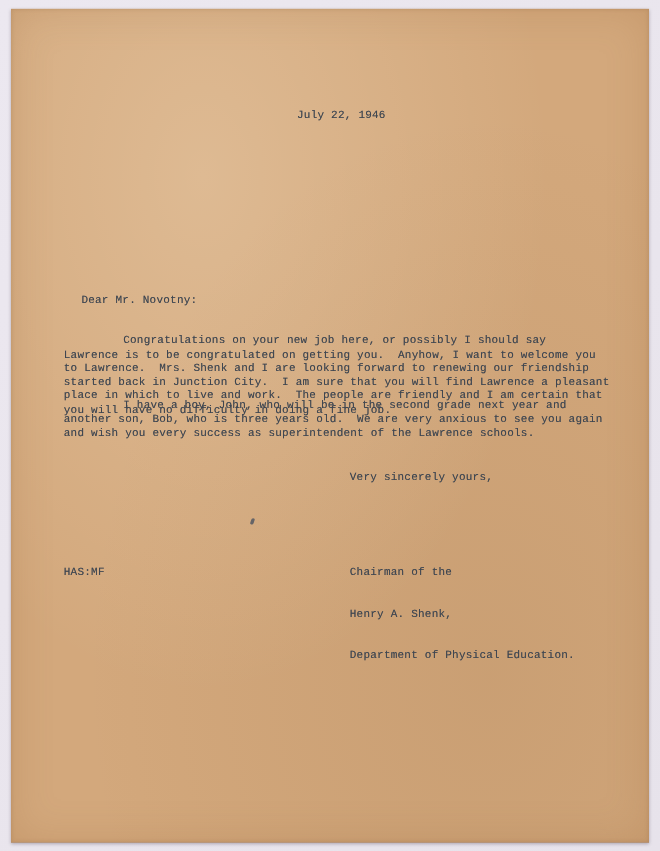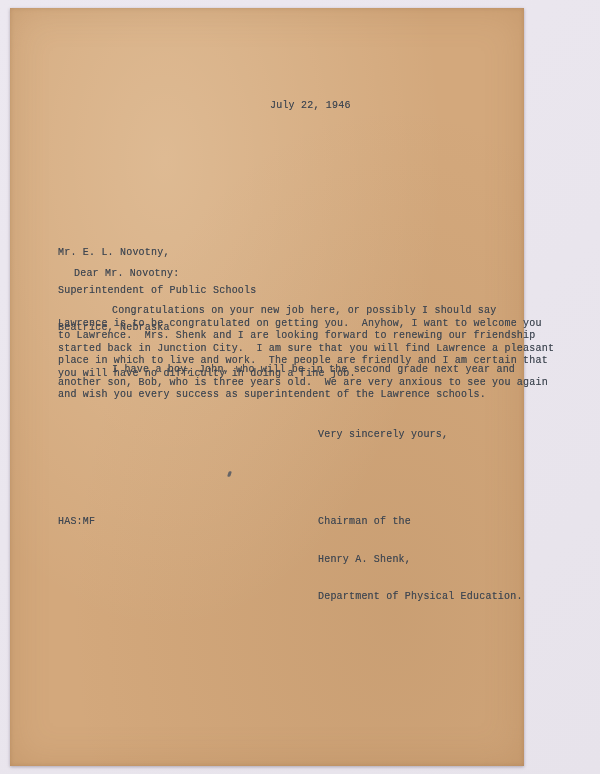--- a/index.html
+++ b/index.html
@@ -15,21 +15,21 @@
   .scan-bg {
     position: relative;
     width: 600px;
     height: 774px;
     background: linear-gradient(135deg, #ece8f0 0%, #e7e3eb 100%);
   }
   .paper {
     position: absolute;
     left: 10px;
     top: 8px;
-    width: 514px;
+    width: 580px;
     height: 758px;
     background:
       radial-gradient(ellipse at 30% 20%, rgba(255,240,215,0.25) 0%, rgba(0,0,0,0) 55%),
       radial-gradient(ellipse at 75% 80%, rgba(120,80,40,0.10) 0%, rgba(0,0,0,0) 60%),
       #d3a87c;
     box-shadow:
       0 1px 3px rgba(60,50,70,0.35),
       inset 0 0 38px rgba(150,100,55,0.22),
       inset 0 0 4px rgba(120,80,40,0.25);
   }
@@ -57,25 +57,20 @@
   }
 </style>
 </head>
 <body>
 
 <div class="scan-bg">
   <div class="paper">
 
     <div class="txt" style="left:260px; top:92px;">July 22, 1946</div>
 
-    <div class="txt" style="left:48px; top:214px;">
-      <span class="addr-line">Mr. E. L. Novotny,</span>
-      <span class="addr-line">Superintendent of Public Schools</span>
-      <span class="addr-line">Beatrice, Nebraska</span>
-    </div>
 
     <div class="txt" style="left:48px; top:260px;margin-left:16px;">Dear Mr. Novotny:</div>
 
     <div class="txt para" style="left:48px; top:297px; width:505px;">Congratulations on your new job here, or possibly I should say
 Lawrence is to be congratulated on getting you.  Anyhow, I want to welcome you
 to Lawrence.  Mrs. Shenk and I are looking forward to renewing our friendship
 started back in Junction City.  I am sure that you will find Lawrence a pleasant
 place in which to live and work.  The people are friendly and I am certain that
 you will have no difficulty in doing a fine job.</div>
 

